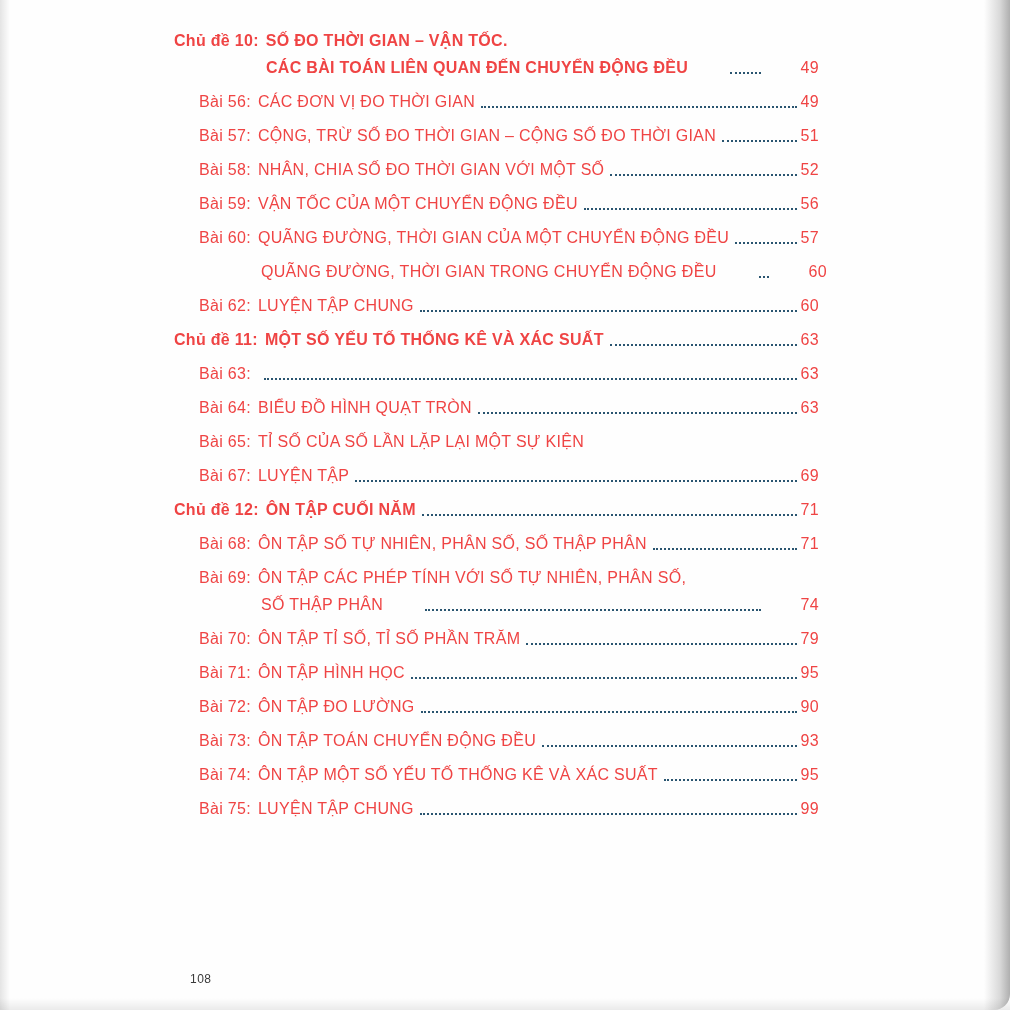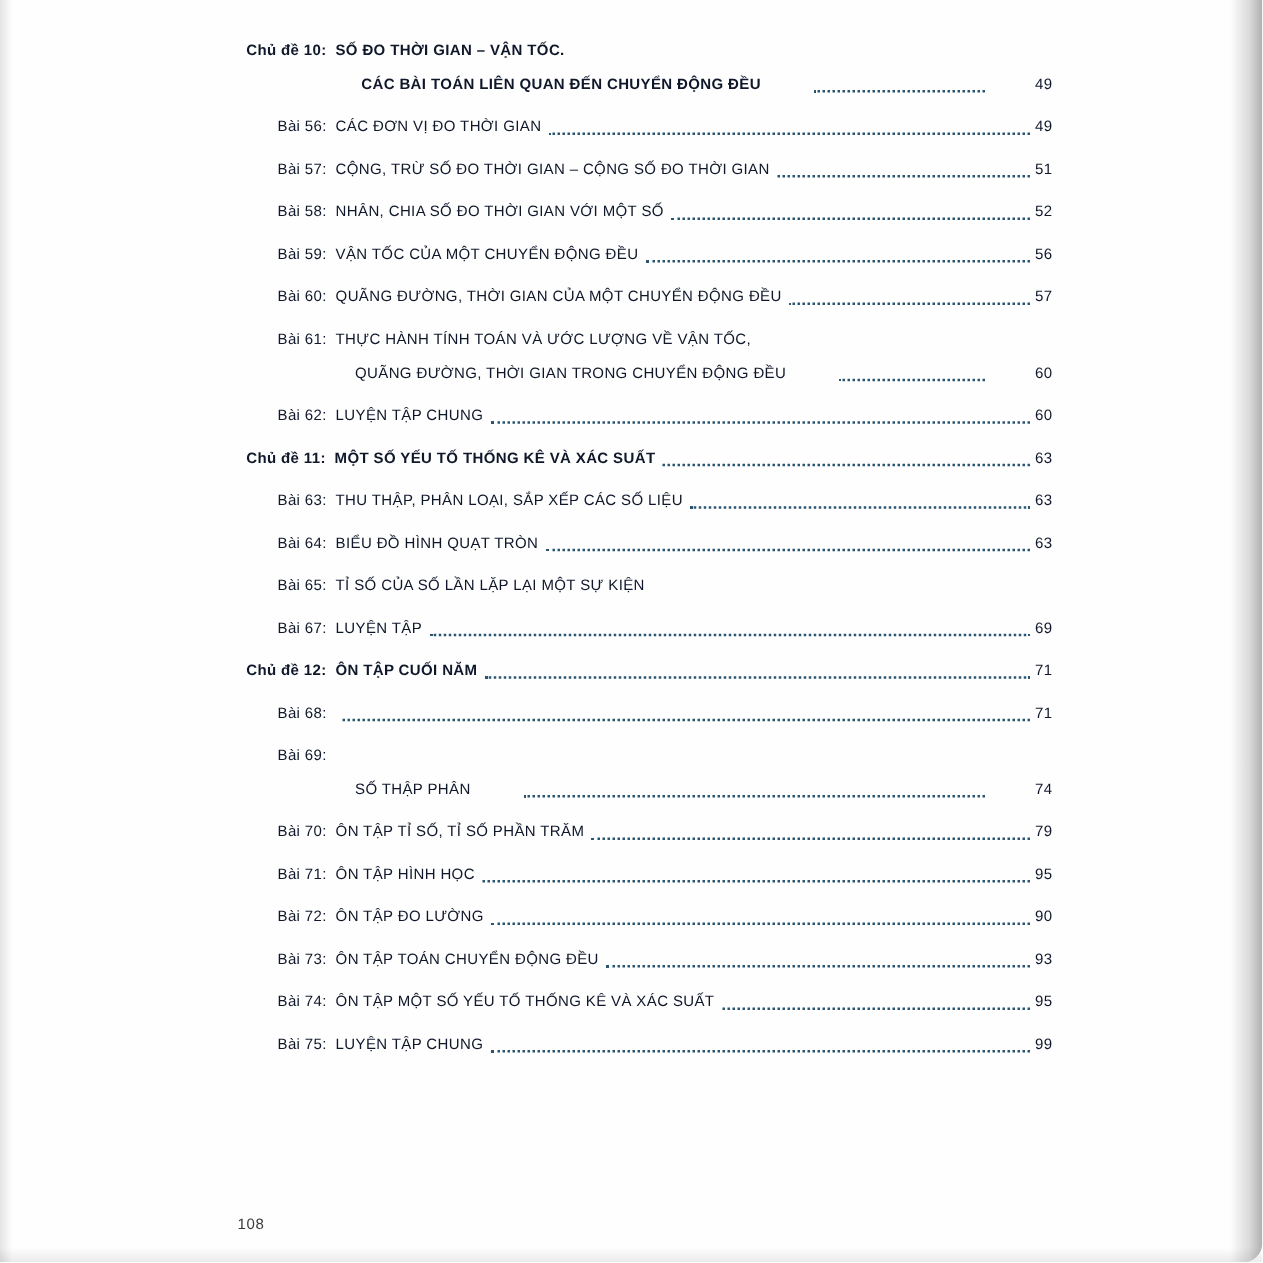--- a/index.html
+++ b/index.html
@@ -28,25 +28,25 @@
     border-bottom-right-radius: 16px;
     pointer-events: none;
   }
   .edge-bottom {
     position: absolute; left: 0; bottom: 0; width: 100%; height: 12px;
     background: linear-gradient(to bottom, rgba(0,0,0,0), rgba(0,0,0,0.08));
     pointer-events: none;
   }
   .toc {
     position: absolute;
-    left: 197px;
+    left: 174px;
     top: 24px;
     width: 645px;
-    color: #0f172a;
-    font-size: 12px;
+    color: #ef4444;
+    font-size: 16px;
     letter-spacing: 0.3px;
   }
   .entry { margin-bottom: 7px; }
   .entry.chapter { margin-top: 3px; }
   .line {
     display: flex;
     align-items: flex-end;
     line-height: 27px;
     white-space: nowrap;
   }
@@ -124,24 +124,20 @@
       </div>
       <div class="entry lesson">
         <div class="line">
           <span class="prefix">Bài 60:</span>
           <span class="text">QUÃNG ĐƯỜNG, THỜI GIAN CỦA MỘT CHUYỂN ĐỘNG ĐỀU</span>
           <div class="leader"></div>
           <span class="pagenum">57</span>
         </div>
       </div>
       <div class="entry lesson">
-        <div class="line">
-          <span class="prefix">Bài 61:</span>
-          <span class="text">THỰC HÀNH TÍNH TOÁN VÀ ƯỚC LƯỢNG VỀ VẬN TỐC,</span>
-        </div>
         <div class="line cont">
           <span class="text">QUÃNG ĐƯỜNG, THỜI GIAN TRONG CHUYỂN ĐỘNG ĐỀU</span>
           <div class="leader"></div>
           <span class="pagenum">60</span>
         </div>
       </div>
       <div class="entry lesson">
         <div class="line">
           <span class="prefix">Bài 62:</span>
           <span class="text">LUYỆN TẬP CHUNG</span>
@@ -153,21 +149,20 @@
         <div class="line">
           <span class="prefix">Chủ đề 11:</span>
           <span class="text">MỘT SỐ YẾU TỐ THỐNG KÊ VÀ XÁC SUẤT</span>
           <div class="leader"></div>
           <span class="pagenum">63</span>
         </div>
       </div>
       <div class="entry lesson">
         <div class="line">
           <span class="prefix">Bài 63:</span>
-          <span class="text">THU THẬP, PHÂN LOẠI, SẮP XẾP CÁC SỐ LIỆU</span>
           <div class="leader"></div>
           <span class="pagenum">63</span>
         </div>
       </div>
       <div class="entry lesson">
         <div class="line">
           <span class="prefix">Bài 64:</span>
           <span class="text">BIỂU ĐỒ HÌNH QUẠT TRÒN</span>
           <div class="leader"></div>
           <span class="pagenum">63</span>
@@ -191,27 +186,29 @@
         <div class="line">
           <span class="prefix">Chủ đề 12:</span>
           <span class="text">ÔN TẬP CUỐI NĂM</span>
           <div class="leader"></div>
           <span class="pagenum">71</span>
         </div>
       </div>
       <div class="entry lesson">
         <div class="line">
           <span class="prefix">Bài 68:</span>
+          <span class="text">ÔN TẬP SỐ TỰ NHIÊN, PHÂN SỐ, SỐ THẬP PHÂN</span>
           <div class="leader"></div>
           <span class="pagenum">71</span>
         </div>
       </div>
       <div class="entry lesson">
         <div class="line">
           <span class="prefix">Bài 69:</span>
+          <span class="text">ÔN TẬP CÁC PHÉP TÍNH VỚI SỐ TỰ NHIÊN, PHÂN SỐ,</span>
         </div>
         <div class="line cont">
           <span class="text">SỐ THẬP PHÂN</span>
           <div class="leader"></div>
           <span class="pagenum">74</span>
         </div>
       </div>
       <div class="entry lesson">
         <div class="line">
           <span class="prefix">Bài 70:</span>

